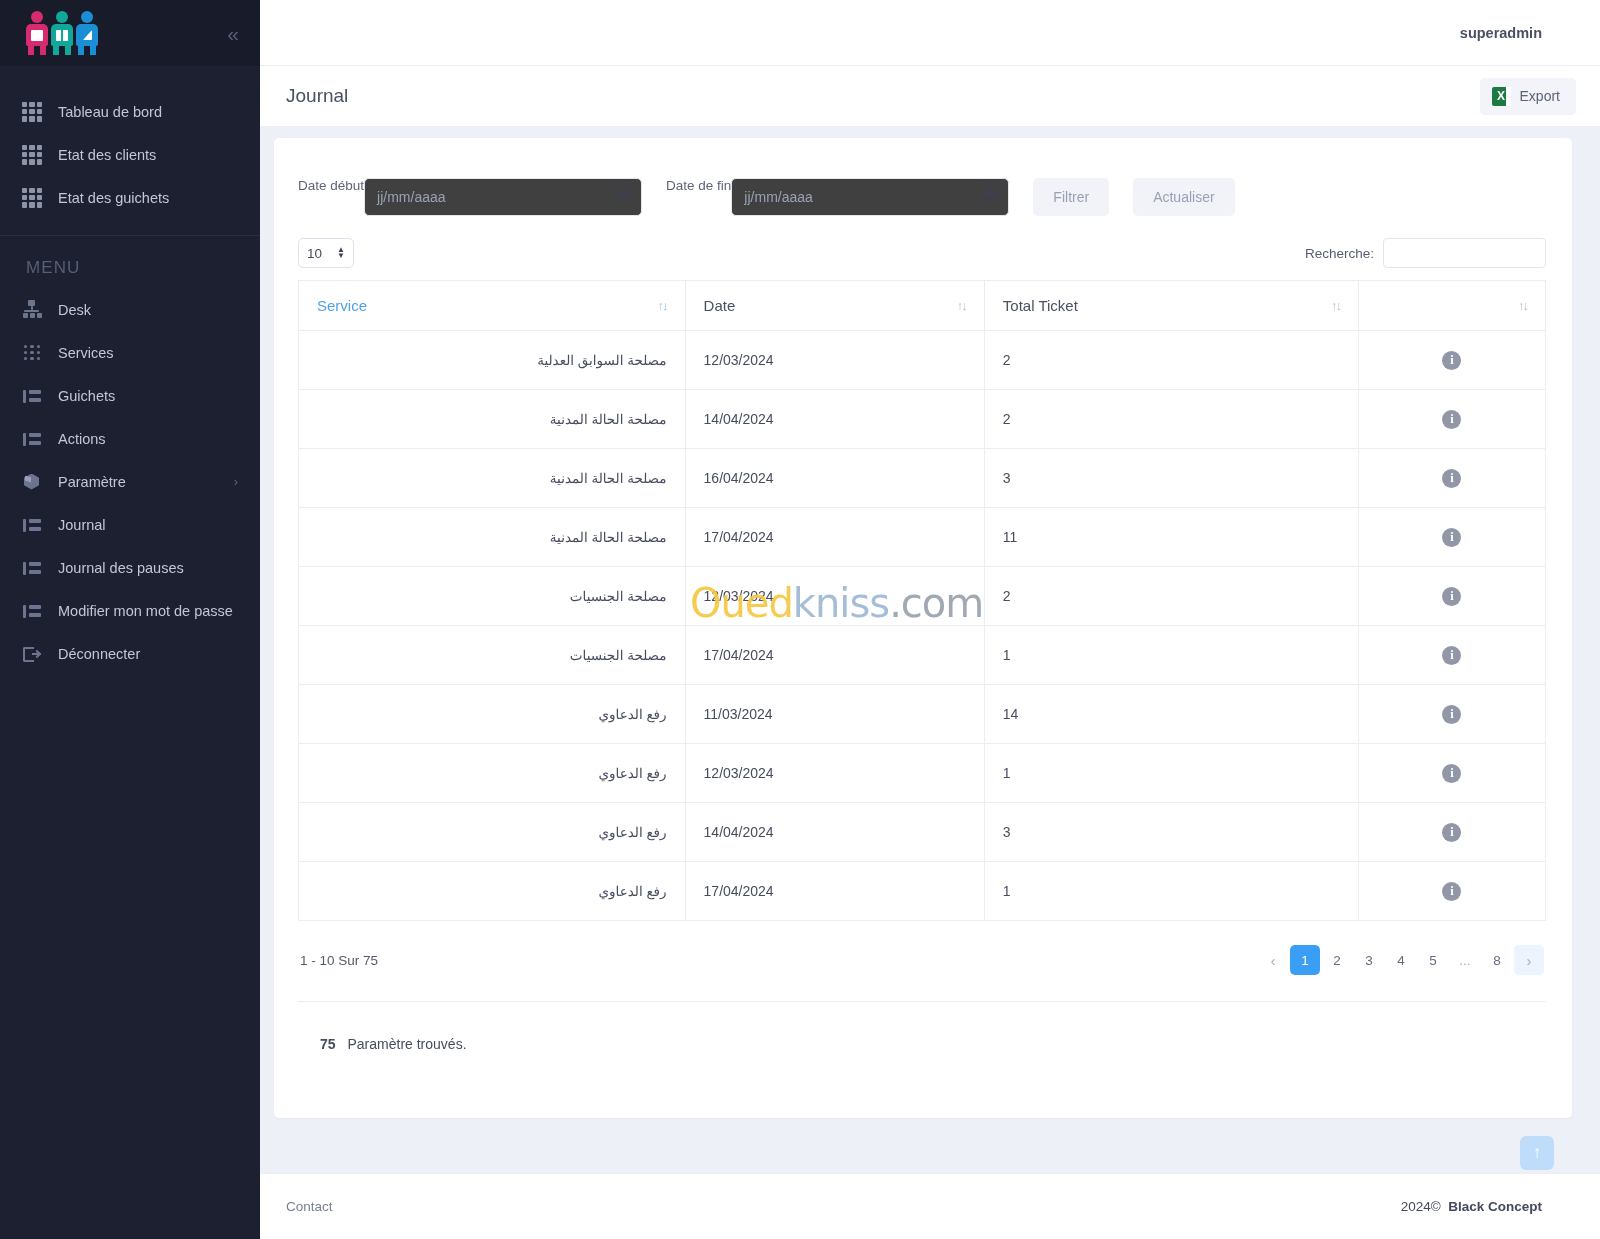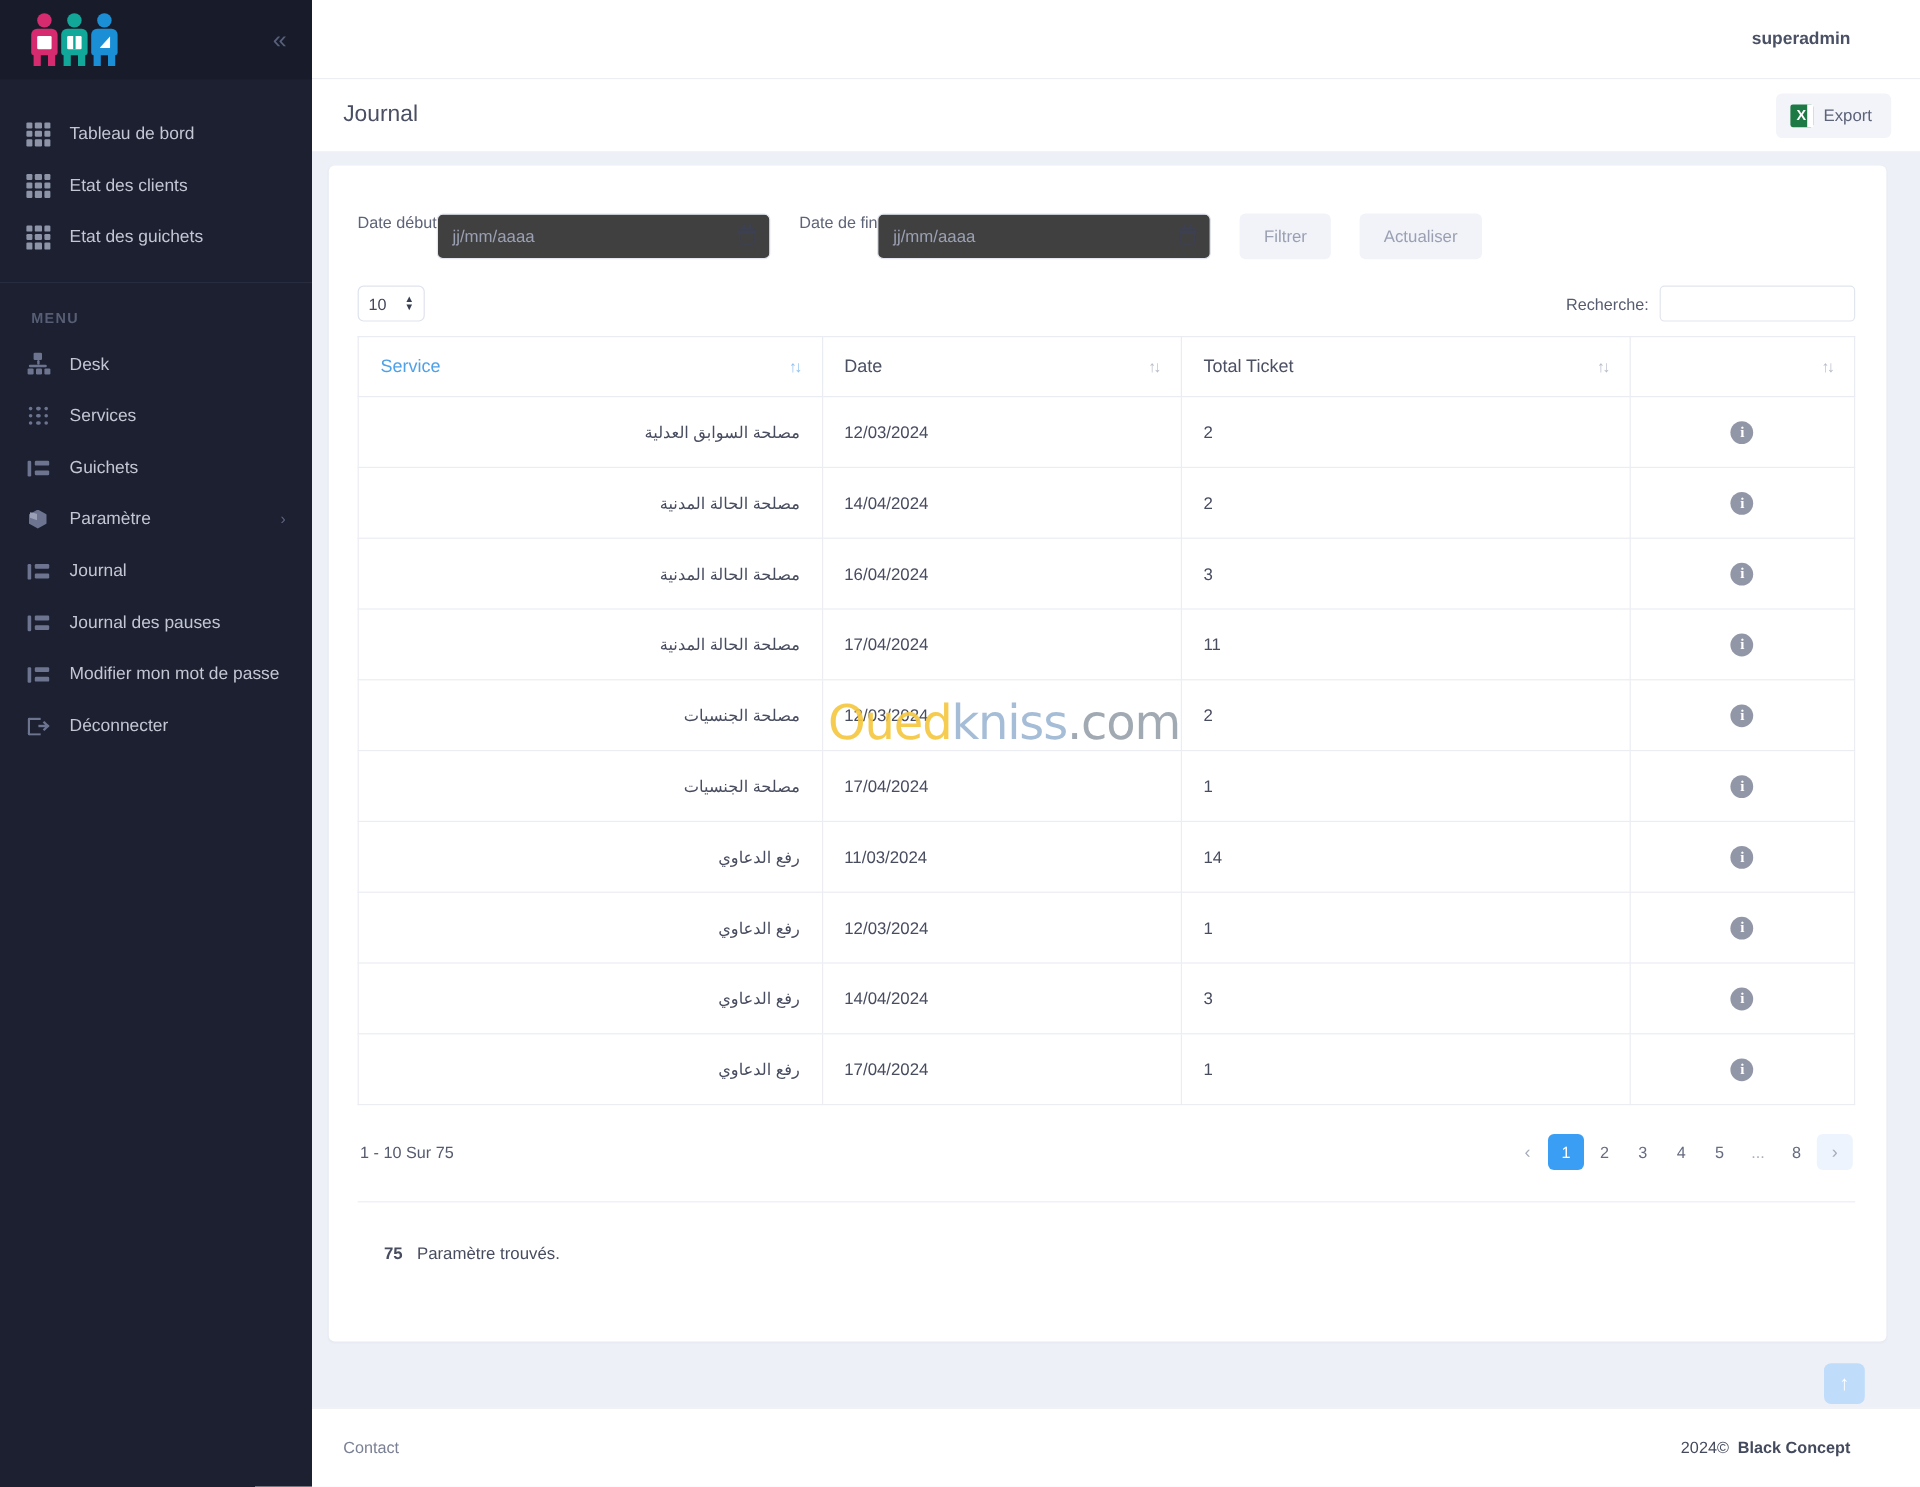--- a/index.html
+++ b/index.html
@@ -68,22 +68,22 @@
     display: flex; align-items: center; gap: 16px;
     height: 43px; padding: 0 22px 0 22px;
     color: #c3c7d4; font-size: 14.5px; cursor: pointer;
     position: relative;
   }
   .nav-item .label { white-space: nowrap; }
 
   .sep-line { height: 1px; background: #272c3e; margin: 16px 0 0 0; }
 
   .menu-label {
-    color: #575e75; font-size: 12px; letter-spacing: 1.1px;
-    padding: 22px 0 10px 26px; font-weight: 700;
+    color: #575e75; font-size: 17px; letter-spacing: 1.1px;
+    padding: 22px 0 10px 26px; font-weight: 400;
   }
 
   
   .ic { width: 20px; height: 20px; display: inline-block; position: relative; flex: 0 0 20px; }
   .ic-grid { display: grid; grid-template-columns: repeat(3, 1fr); grid-template-rows: repeat(3, 1fr); gap: 2px; }
   .ic-grid i { background: #8e94a8; border-radius: 1px; display: block; }
   .ic-grid-sm { display: grid; grid-template-columns: repeat(3,1fr); grid-template-rows: repeat(3,1fr); gap: 3px; padding: 2px; }
   .ic-grid-sm i { background: #6d7490; border-radius: 50%; display: block; }
 
   
@@ -396,20 +396,28 @@
 
     <div class="nav-item">
       <span class="ic ic-list">
           <i class="bar"></i>
           <i class="r1"></i>
           <i class="r2"></i>
         </span>
       <span class="label">Guichets</span>
     </div>
 
+    <div class="nav-item">
+      <span class="ic ic-list">
+          <i class="bar"></i>
+          <i class="r1"></i>
+          <i class="r2"></i>
+        </span>
+      <span class="label">Actions</span>
+    </div>
 
     <div class="nav-item">
       <span class="ic ic-cube">
           <i class="c"></i>
           <i class="hi"></i>
         </span>
       <span class="label">Paramètre</span>
       <span class="chev-right">›</span>
     </div>
 

